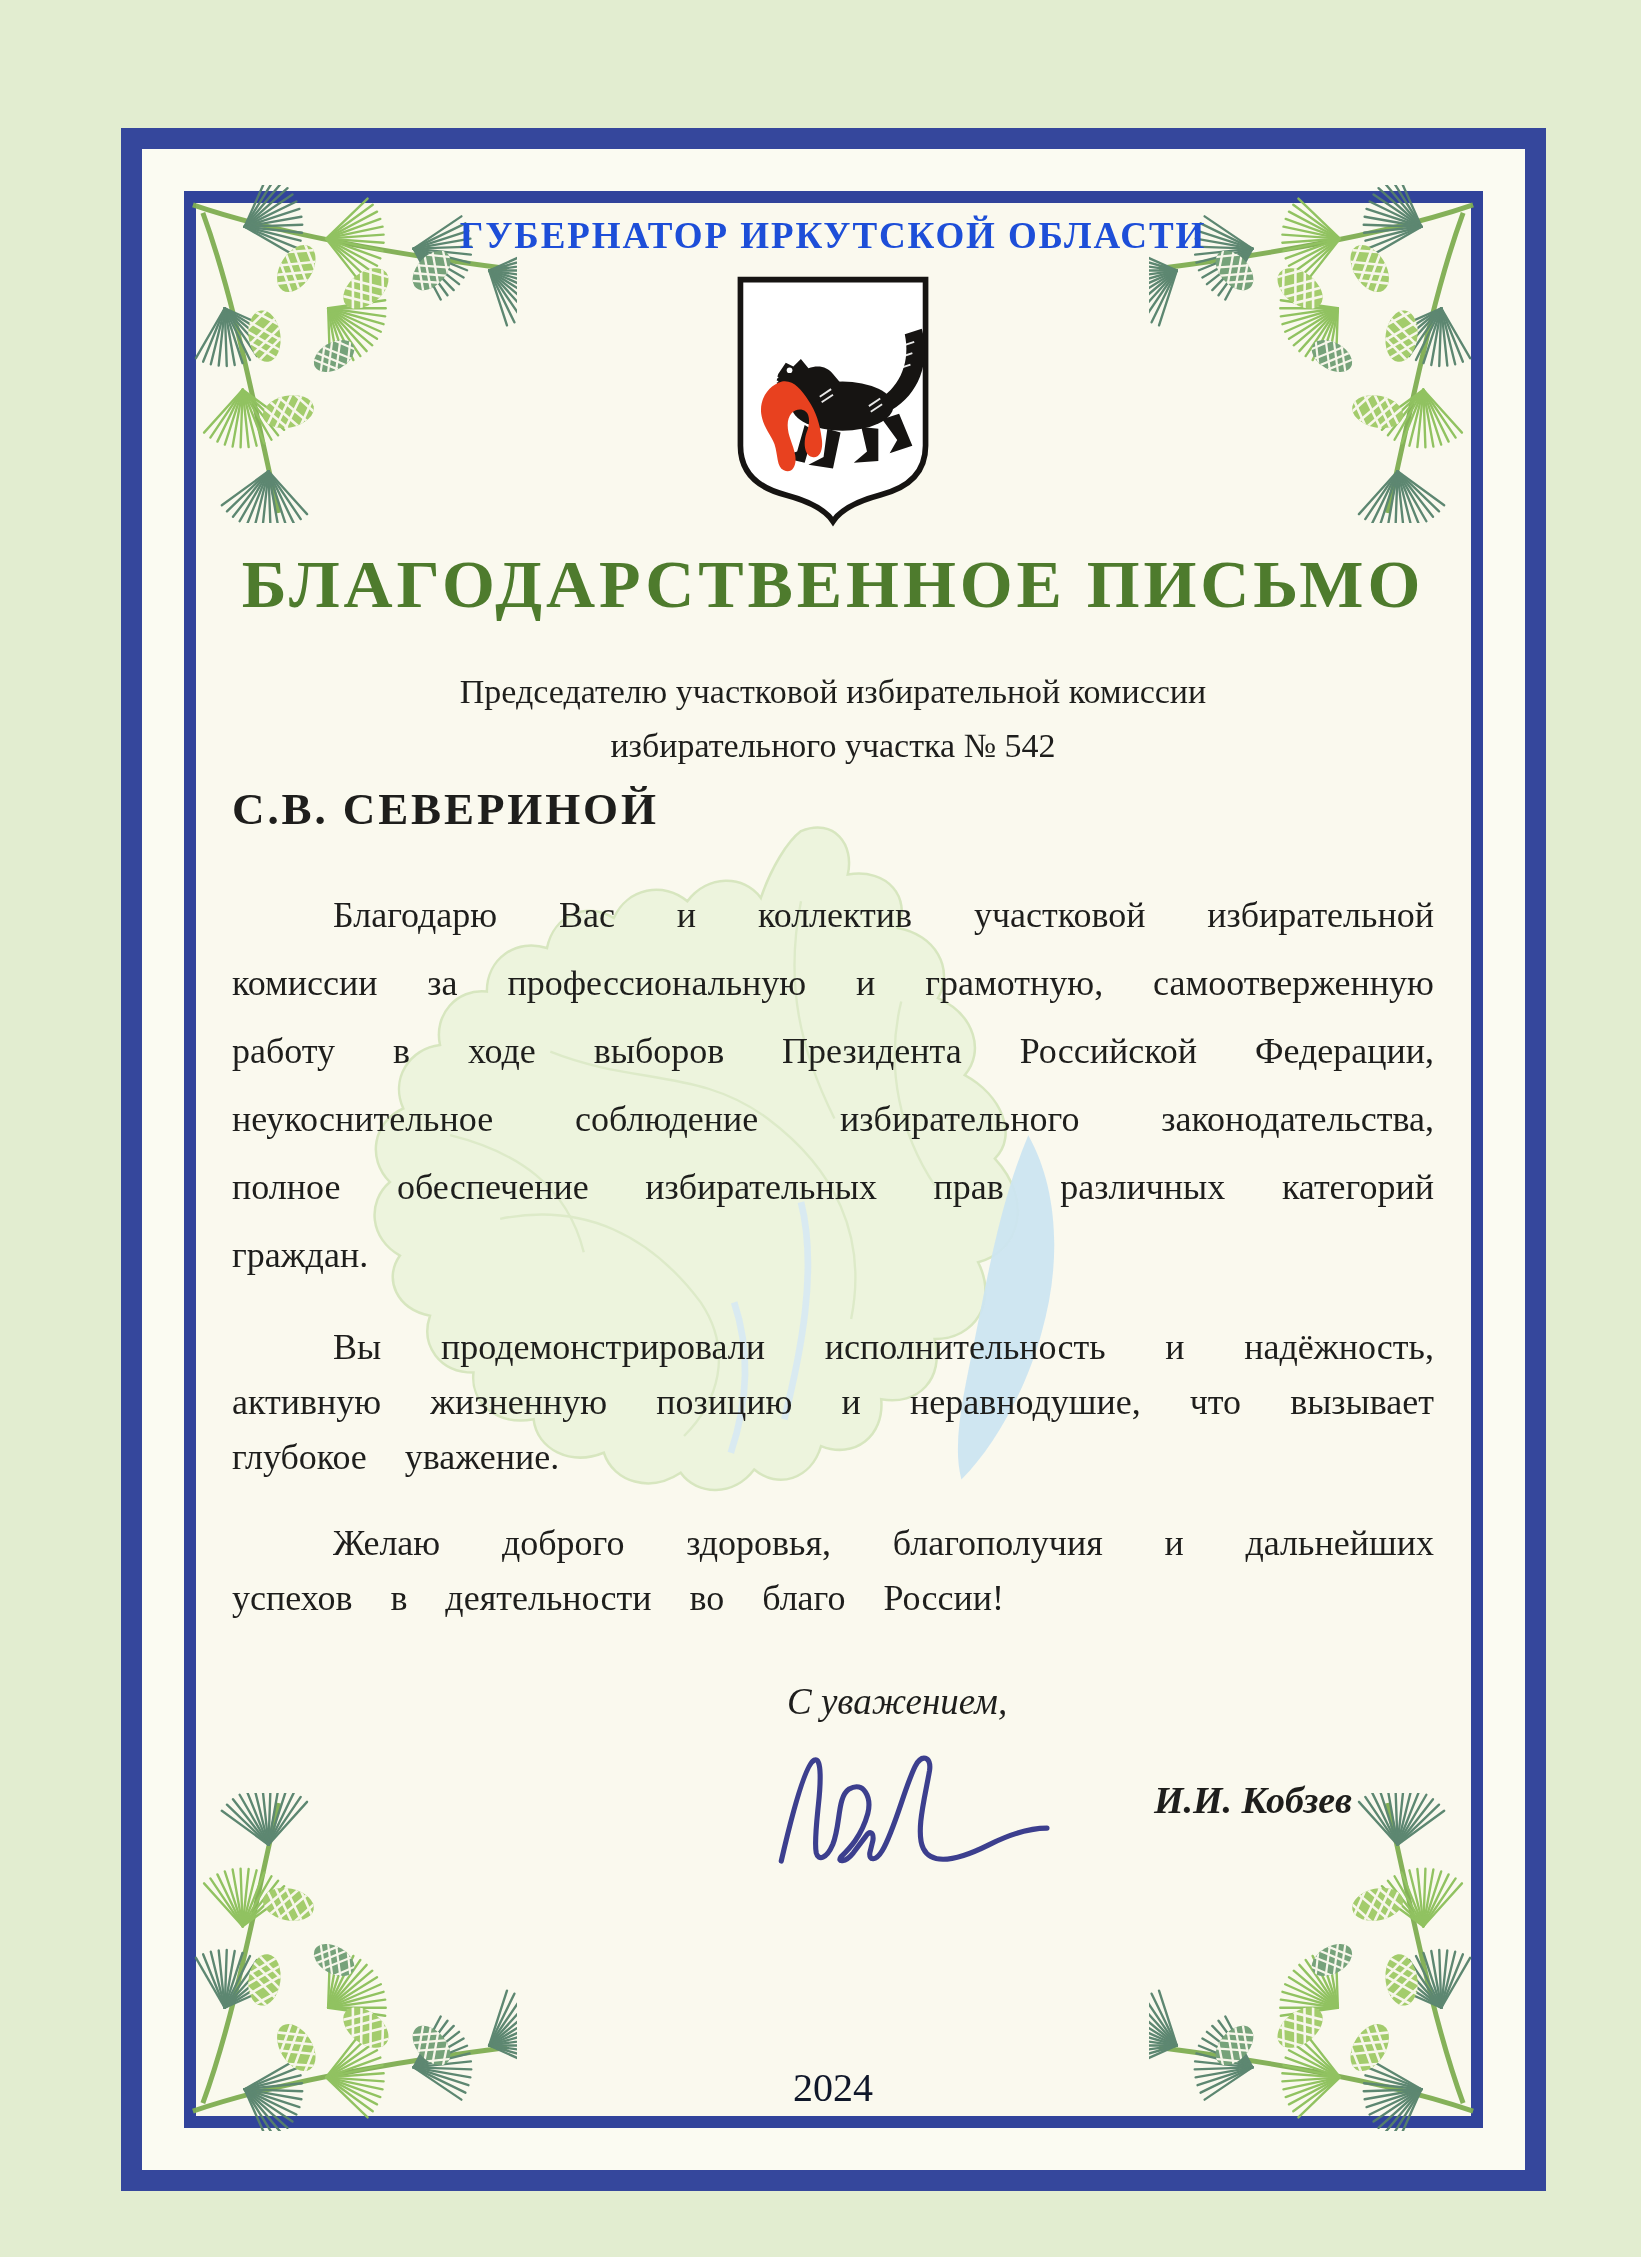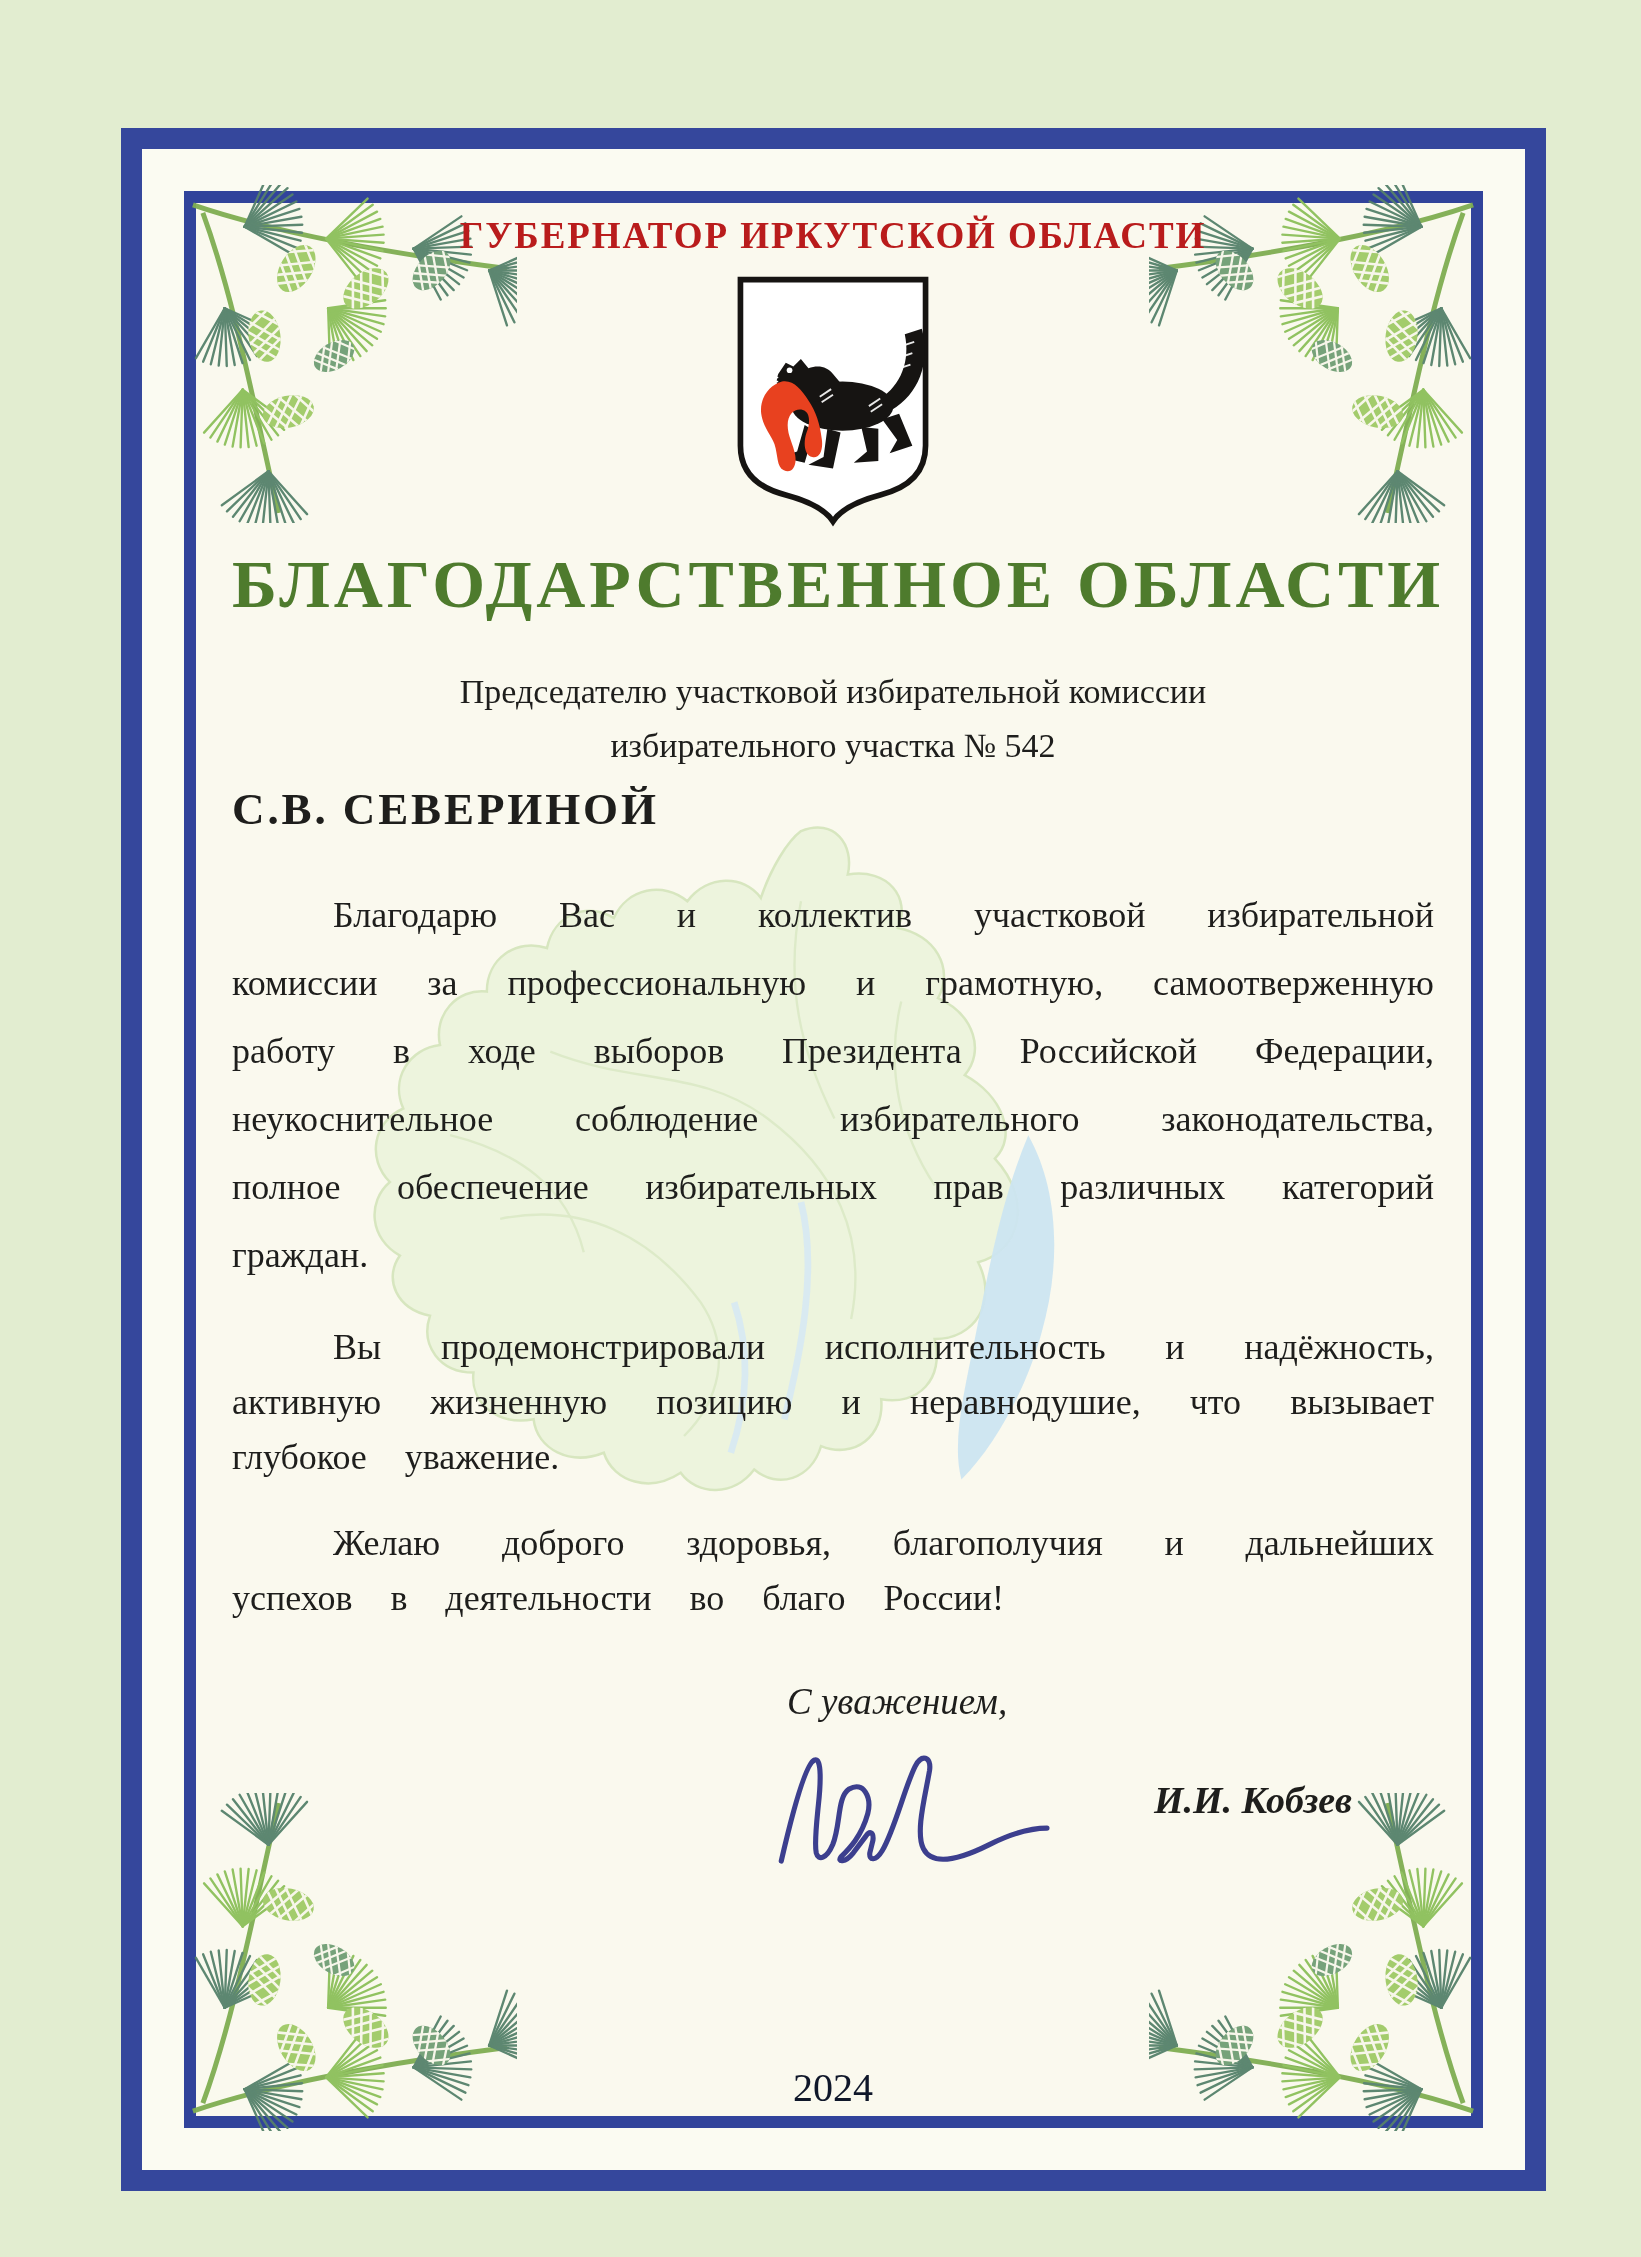--- a/index.html
+++ b/index.html
@@ -44,21 +44,21 @@
   
   .content{
     position:absolute;
     left:176px; top:183px; width:1314px; height:1951px;
     padding:0 56px; box-sizing:border-box;
     color:#1e1e1c;
   }
   .gov-header{
     margin-top:31px; text-align:center;
     font-size:37px; font-weight:bold; letter-spacing:1.9px;
-    color:#b91c1c;
+    color:#1d4ed8;
   }
   .emblem-wrap{margin-top:15.4px;text-align:center;}
   .emblem-wrap svg{width:210px;height:255px;}
   .doc-title{
     margin-top:13.5px; text-align:center;
     font-size:68px; font-weight:bold; letter-spacing:3.9px;
     color:#4e7b2d; white-space:nowrap;
   }
   .addr{
     text-align:center; font-weight:normal;
@@ -228,21 +228,21 @@
           <line x1="52" y1="116" x2="38" y2="116"></line>
         </g>
 
         <path fill="#e8411f" d="M56,116 C42,120 32,134 34,150 C36,164 44,172 48,182 C52,194 50,206 58,210
              C66,214 72,206 70,194 C68,182 62,174 62,162 C62,150 70,144 78,146
              C86,148 86,160 82,170 C78,182 80,194 88,196 C96,198 100,188 98,176
              C96,160 92,148 84,136 C76,124 68,114 56,116 Z"></path>
       </svg>
     </div>
 
-    <div class="doc-title">БЛАГОДАРСТВЕННОЕ ОБЛАСТИ</div>
+    <div class="doc-title">БЛАГОДАРСТВЕННОЕ ПИСЬМО</div>
 
     <div class="addr-block">
       <div class="addr">Председателю участковой избирательной комиссии</div>
       <div class="addr">избирательного участка № 542</div>
       <div class="addr-name">С.В. СЕВЕРИНОЙ</div>
     </div>
 
 
     <div class="body-text">
       <p class="para para-wide">Благодарю Вас и коллектив участковой избирательной комиссии за профессиональную и грамотную, самоотверженную работу в ходе выборов Президента Российской Федерации, неукоснительное соблюдение избирательного законодательства, полное обеспечение избирательных прав различных категорий граждан.</p>

